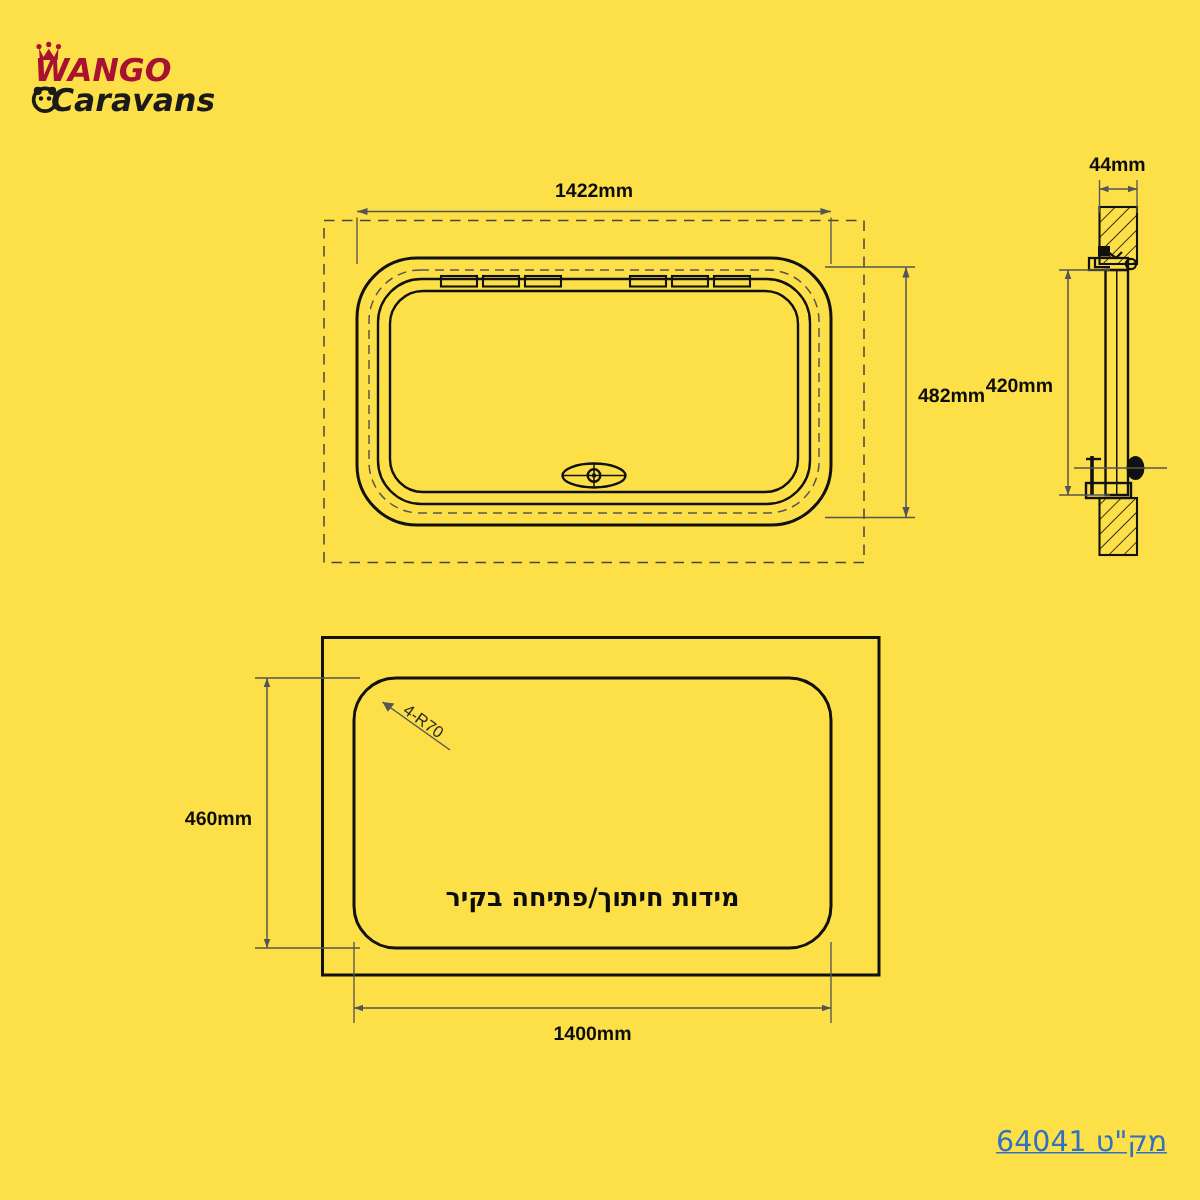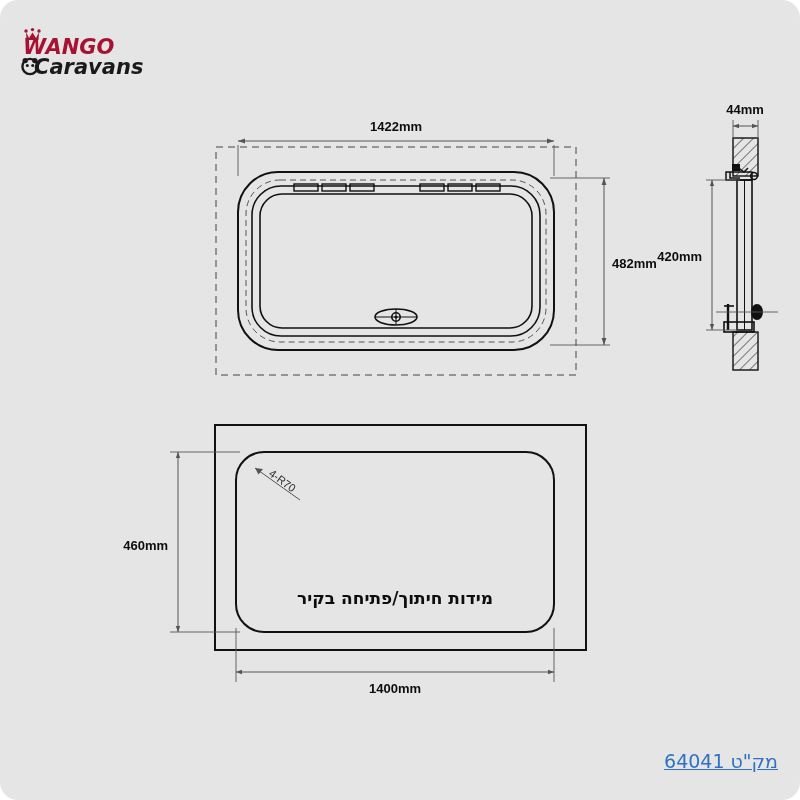--- a/index.html
+++ b/index.html
@@ -4,24 +4,23 @@
 <style>
   html, body {
     margin: 0;
     padding: 0;
     background: #ffffff;
   }
   #page {
     position: relative;
     width: 800px;
     height: 800px;
-    background: #e5e5e5;
+    background: #fde047;
     font-family: "Liberation Sans", sans-serif;
     overflow: hidden;
-    border-radius: 18px;
   }
   
   #logo {
     position: absolute;
     left: 14px;
     top: 16px;
     width: 140px;
     height: 60px;
   }
   

